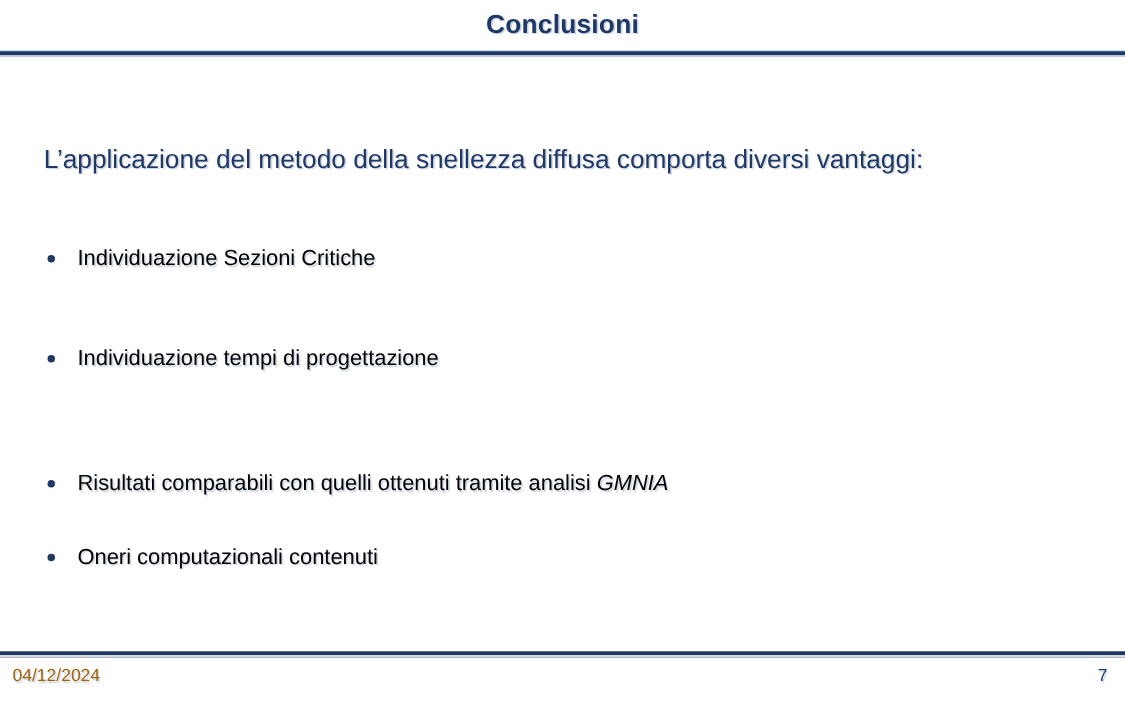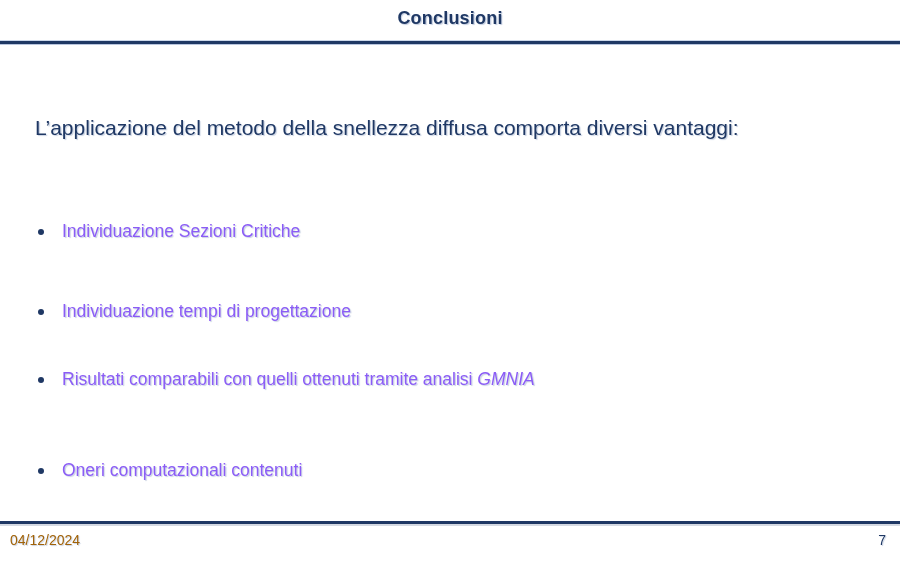--- a/index.html
+++ b/index.html
@@ -13,21 +13,21 @@
     font-family: "Liberation Sans", sans-serif;
     position: relative;
     overflow: hidden;
   }
   .slide-title {
     position: absolute;
     top: 8px;
     left: 0;
     width: 100%;
     text-align: center;
-    font-size: 18px;
+    font-size: 21px;
     font-weight: bold;
     color: #1F3864;
     text-shadow: 1.2px 1.2px 1px #c3cde0;
     letter-spacing: 0.2px;
   }
   .top-rule {
     position: absolute;
     top: 40px;
     left: 0;
     width: 100%;
@@ -43,37 +43,36 @@
     font-size: 21px;
     color: #1F3864;
     text-shadow: 1.2px 1.2px 1px #c9d2e2;
     white-space: nowrap;
   }
   .bullet-row {
     position: absolute;
     left: 38px;
     display: flex;
     align-items: center;
-    color: #8b5cf6;
+    color: #000000;
     font-size: 17.5px;
     text-shadow: 1.2px 1.2px 1px #c9d2e2;
     white-space: nowrap;
-    margin-top: 25px;
   }
   .bullet-row .dot {
     width: 6px;
     height: 6px;
     border-radius: 50%;
     background: #1F3864;
     margin-right: 18px;
     flex: 0 0 auto;
   }
   .bullet-1 { top: 196px; }
   .bullet-2 { top: 276px; }
-  .bullet-3 { top: 344px; text-align: center; }
+  .bullet-3 { top: 376px; text-align: center; }
   .bullet-4 { top: 435px; text-align: right; }
   .bullet-text i {
     font-style: italic;
   }
   .bottom-rule {
     position: absolute;
     top: 521px;
     left: 0;
     width: 100%;
     height: 3px;

